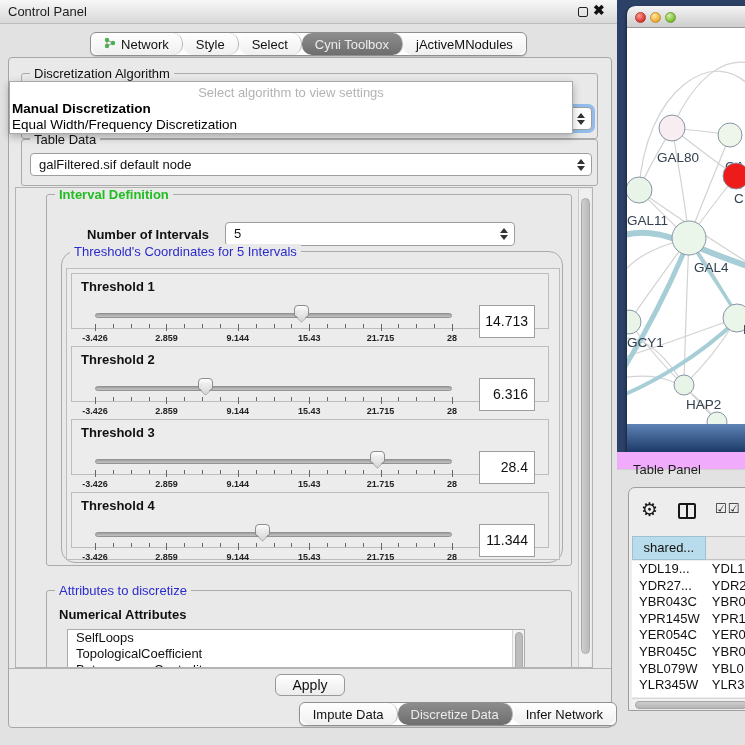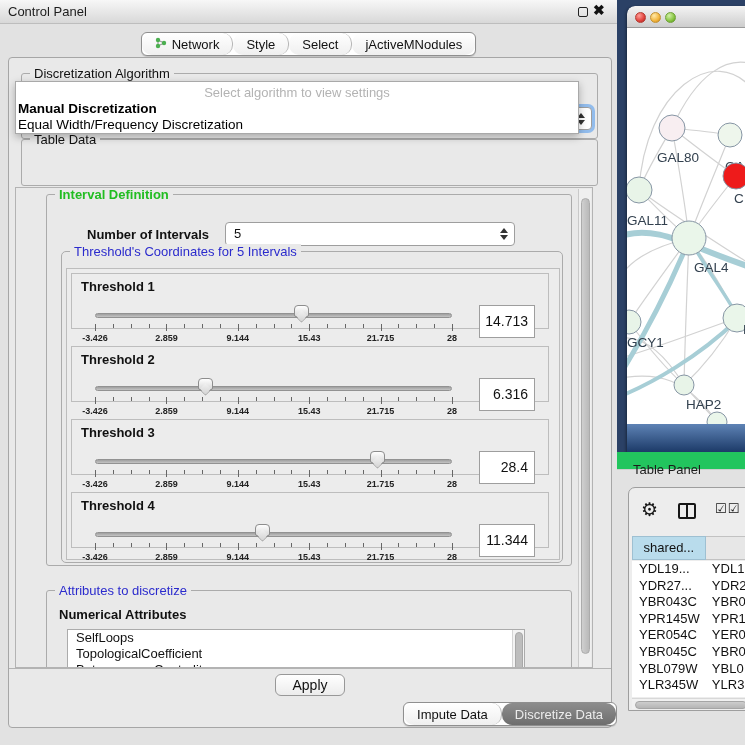--- a/index.html
+++ b/index.html
@@ -34,39 +34,39 @@
     font-size:13px; line-height:21px; padding:0 20px 0 8px; white-space:nowrap; overflow:hidden; }
   .stepper { position:absolute; right:6px; top:4px; width:9px; height:14px; }
   .stepper i { position:absolute; left:1px; width:0; height:0; border-left:4px solid transparent; border-right:4px solid transparent; }
   .stepper .up { top:1px; border-bottom:5px solid #333; }
   .stepper .dn { bottom:1px; border-top:5px solid #333; }
 
   .g-alg { left:12px; top:15px; width:577px; height:66px; }
   .alg-combo { left:8px; top:33px; width:562px; height:23px;
     box-shadow:0 0 0 3px rgba(88,158,238,.6); }
 
-  .popup { position:absolute; left:6px; top:23px; width:564px; height:53px; background:#fff;
+  .popup { position:absolute; left:0; top:23px; width:564px; height:53px; background:#fff;
     border:1px solid #a9a9a9; box-shadow:0 3px 8px rgba(0,0,0,.28); z-index:30; }
   .popup-ph { position:absolute; left:0; top:3px; width:100%; text-align:center; font-size:13px; color:#b3b3b3; }
   .popup-opt1 { position:absolute; left:2px; top:19px; font-size:13.5px; font-weight:bold; color:#000; }
   .popup-opt2 { position:absolute; left:2px; top:35px; font-size:13.5px; color:#000; }
 
   .g-td { left:12px; top:81px; width:577px; height:47px; }
   .td-combo { left:8px; top:13px; width:562px; height:23px; }
 
   .scrollarea { position:absolute; left:6px; top:129px; width:578px; height:481px;
     border:1px solid #b3b3b3; background:#e9e9e9; overflow:hidden; }
   .vscroll { position:absolute; right:1px; top:1px; width:13px; height:479px; background:#efefef; border-left:1px solid #c9c9c9; }
   .vscroll .thumb-v { position:absolute; left:2px; top:9px; width:9px; height:456px; background:linear-gradient(90deg,#cfcfcf,#b9b9b9); border-radius:5px; border:1px solid #ababab; }
 
   .g-int { left:30px; top:6px; width:526px; height:372px; }
   .num-label { position:absolute; left:40px; top:32px; font-size:13px; font-weight:bold; }
   .num-combo { left:178px; top:27px; width:290px; height:24px; }
 
-  .g-thr { position:absolute; left:14px; top:56px; width:502px; height:312px; border:1px solid #ababab; border-radius:5px; }
+  .g-thr { position:absolute; left:14px; top:56px; width:502px; height:312px; border:1px solid #ababab; border-radius:14px; }
   .thr-panel { position:absolute; left:4px; top:16px; width:494px; height:292px; border:1px solid #bdbdbd; background:#ececec; }
 
   .thr-row { position:absolute; left:4px; width:478px; height:56px; border:1px solid #bdbdbd; background:#ececec; }
   .thr-name { position:absolute; left:9px; top:5px; font-size:13px; font-weight:bold; }
   .track { position:absolute; left:23px; top:39px; width:357px; height:5px;
     background:linear-gradient(#9f9f9f,#c4c4c4); border:1px solid #929292; border-radius:3px; }
   .thumb { position:absolute; top:31px; width:15px; height:12px; background:linear-gradient(#fefefe,#dadada);
     border:1px solid #8d8d8d; border-radius:4px 4px 2px 2px; z-index:3; }
   .thumb::after { content:""; position:absolute; left:2.2px; top:6.4px; width:8px; height:8px;
     background:linear-gradient(135deg,#f2f2f2,#d4d4d4); border-right:1px solid #8d8d8d; border-bottom:1px solid #8d8d8d;
@@ -98,21 +98,21 @@
     box-shadow:-1px 1px 3px rgba(0,0,0,.4); }
   .net-titlebar { position:absolute; left:0; top:0; width:100%; height:22px;
     background:linear-gradient(#f4f4f4,#cdcdcd); border-bottom:1px solid #9a9a9a; border-radius:8px 0 0 0; }
   .light { position:absolute; top:5.5px; width:11px; height:11px; border-radius:50%; }
   .light.red { left:8px; background:radial-gradient(circle at 35% 30%, #ff9d97, #e0423c 60%, #a02520); border:1px solid #b23c33; }
   .light.yellow { left:23px; background:radial-gradient(circle at 35% 30%, #ffe9a8, #f2b43c 60%, #c07f18); border:1px solid #c09032; }
   .light.green { left:38px; background:radial-gradient(circle at 35% 30%, #d2f0a8, #86c440 60%, #54901c); border:1px solid #6fa039; }
   .net-canvas { position:absolute; left:0; top:22px; width:100%; height:396px; background:#fff; }
   .net-blue { position:absolute; left:0; top:418px; width:100%; height:28px; background:linear-gradient(#5e83b5,#1c3a68); }
 
-  .tp-bar { position:absolute; left:0; top:452px; width:128px; height:18px; background:#22c55e; border-bottom:1px solid #cfcfcf; }
+  .tp-bar { position:absolute; left:0; top:452px; width:128px; height:18px; background:#f0abfc; border-bottom:1px solid #cfcfcf; }
   .tp-title { position:absolute; left:16px; top:10px; font-size:13px; color:#1c1c1c; }
 
   .table-window { position:absolute; left:11px; top:487px; width:130px; height:224px; background:#ededed;
     border:1px solid #9e9e9e; border-radius:7px 0 0 0; }
   .tw-toolbar { position:absolute; left:0; top:0; width:100%; height:46px; }
   .icon-gear { position:absolute; left:12px; top:10px; font-size:19px; color:#161616; font-family:"DejaVu Sans", sans-serif; }
   .icon-split { position:absolute; left:49px; top:15px; width:18px; height:16px; border:2px solid #161616; border-radius:2px; }
   .icon-split::after { content:""; position:absolute; left:6px; top:0; width:2px; height:12px; background:#161616; }
   .icon-checks { position:absolute; left:86px; top:13px; font-size:13px; color:#161616; letter-spacing:1px; font-family:"DejaVu Sans", sans-serif; }
   .tw-header { position:absolute; left:3px; top:48px; width:130px; height:24px; display:flex; font-size:13px; }
@@ -149,20 +149,23 @@
               <circle cx="9" cy="6" r="2.2" fill="#4caf50"></circle>
             </svg></span>
           <span>Network</span>
         </div>
         <div class="seg-item">
           <span>Style</span>
         </div>
         <div class="seg-item">
           <span>Select</span>
         </div>
+        <div class="seg-item active">
+          <span>Cyni Toolbox</span>
+        </div>
         <div class="seg-item">
           <span>jActiveMNodules</span>
         </div>
       </div>
   </div>
 
   <div class="cp-body">
 
     <div class="groupbox g-alg">
       <span class="legend">Discretization Algorithm</span>
@@ -175,20 +178,27 @@
     </div>
 
     <div class="popup">
       <div class="popup-ph">Select algorithm to view settings</div>
       <div class="popup-opt1">Manual Discretization</div>
       <div class="popup-opt2">Equal Width/Frequency Discretization</div>
     </div>
 
     <div class="groupbox g-td">
       <span class="legend">Table Data</span>
+      <div class="combo td-combo">
+        <span>galFiltered.sif default node</span>
+        <span class="stepper">
+            <i class="up"></i>
+            <i class="dn"></i>
+          </span>
+      </div>
     </div>
 
     <div class="scrollarea">
       <div class="groupbox g-int">
         <span class="legend green">Interval Definition</span>
         <span class="num-label">Number of Intervals</span>
         <div class="combo num-combo">
           <span>5</span>
           <span class="stepper">
               <i class="up"></i>
@@ -359,20 +369,23 @@
   </div>
 
   <div class="bottom-tabs">
     <div class="seg" id="bottom-tabs">
         <div class="seg-item">
           <span>Impute Data</span>
         </div>
         <div class="seg-item active">
           <span>Discretize Data</span>
         </div>
+        <div class="seg-item">
+          <span>Infer Network</span>
+        </div>
       </div>
   </div>
 </div>
 
 <div class="right">
   <div class="navy"></div>
 
   <div class="net-window">
     <div class="net-titlebar">
       <span class="light red"></span>

